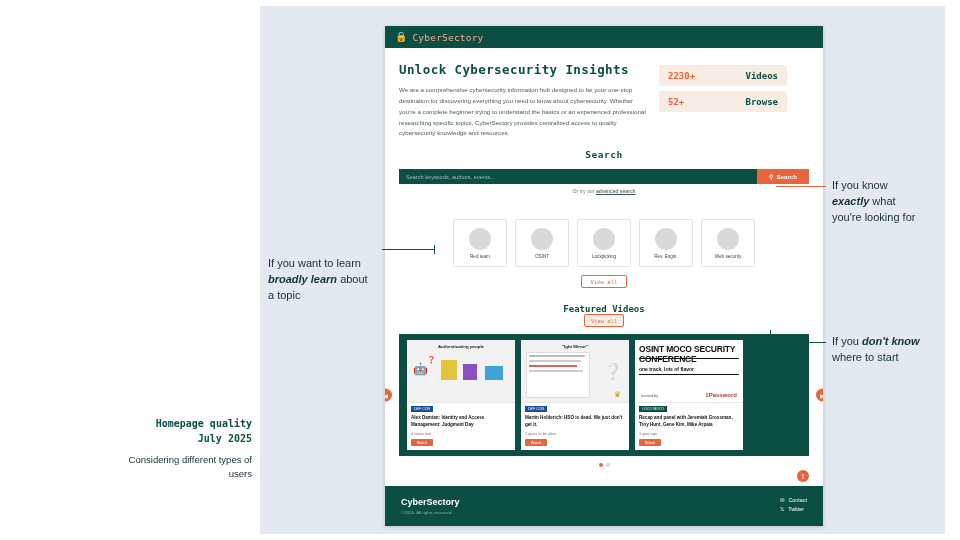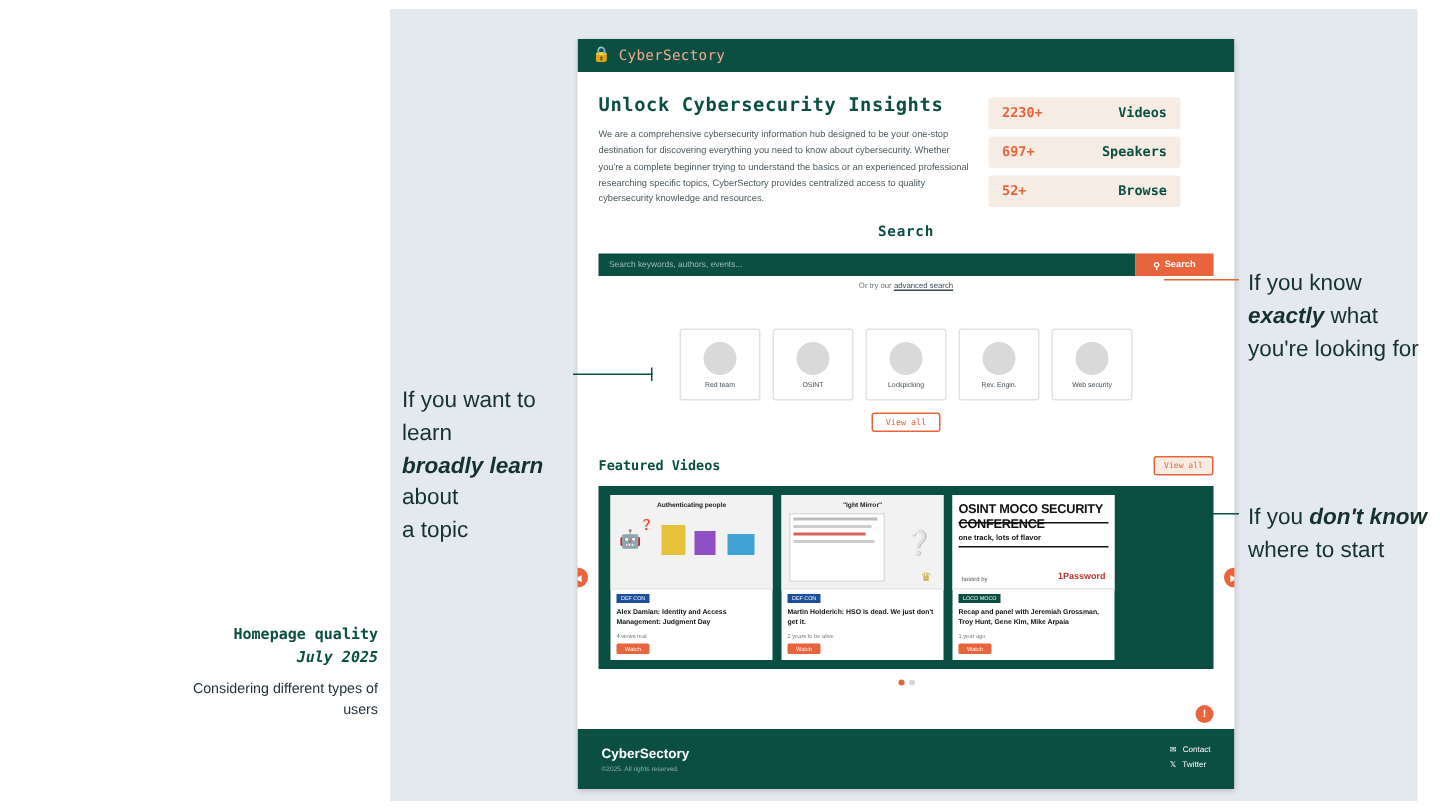--- a/index.html
+++ b/index.html
@@ -57,21 +57,21 @@
     display:flex;flex-direction:column;align-items:center;justify-content:center;gap:4px;
   }
   .topic-circle{width:22px;height:22px;border-radius:50%;background:#d9d9d9;}
   .topic-lbl{font-size:4.6px;color:#3c4b52;}
   .viewall-sm{
     margin:8px auto 0 auto;width:44px;height:11px;border:1px solid #e8643c;color:#e8643c;
     font-family:"DejaVu Sans Mono",monospace;font-size:5.6px;border-radius:2px;
     display:flex;align-items:center;justify-content:center;
   }
   
-  .feat-head{display:flex;align-items:center;justify-content:space-between;margin:16px 14px 0 14px;}
+  .feat-head{display:flex;align-items:center;margin:16px 14px 0 14px;flex-direction:column;}
   .feat-title{color:#0b4f43;font-family:"DejaVu Sans Mono",monospace;font-size:9px;font-weight:bold;}
   .viewall-btn{
     width:38px;height:11px;background:#f6ece3;border:1px solid #e8643c;color:#e8643c;
     font-family:"DejaVu Sans Mono",monospace;font-size:5.4px;border-radius:2px;
     display:flex;align-items:center;justify-content:center;
   }
   .carousel{position:relative;margin:7px 14px 0 14px;background:#0b4f43;padding:6px 8px;display:flex;gap:6px;}
   .card{width:108px;background:#fff;display:flex;flex-direction:column;}
   .thumb{height:62px;background:#f2f2f2;position:relative;overflow:hidden;border-bottom:1px solid #e6e6e6;}
   .thumb-t{position:absolute;top:4px;left:0;right:0;text-align:center;font-size:4.4px;color:#222;font-weight:bold;}
@@ -98,21 +98,21 @@
   }
   
   .footer{
     margin-top:auto;height:40px;background:#0b4f43;display:flex;align-items:center;
     justify-content:space-between;padding:0 16px;
   }
   .f-brand{color:#fff;font-size:9px;font-weight:bold;}
   .f-copy{color:#8fada6;font-size:4.4px;margin-top:3px;}
   .f-link{color:#fff;font-size:5.4px;display:flex;align-items:center;gap:4px;margin-bottom:3px;}
   
-  .anno{position:absolute;font-size:15px;color:#16322c;line-height:1.45;}
+  .anno{position:absolute;font-size:11px;color:#16322c;line-height:1.45;}
   .anno em{font-style:italic;font-weight:bold;}
   .ln{position:absolute;background:#0b4f43;height:1px;}
   .ln.orange{background:#e8643c;}
   .note-title{
     position:absolute;left:140px;top:416px;width:112px;text-align:right;
     color:#0b4f43;font-family:"DejaVu Sans Mono",monospace;font-size:10px;font-weight:bold;line-height:1.5;
   }
   .note-sub{position:absolute;left:120px;top:453px;width:132px;text-align:right;font-size:9.5px;color:#22333a;line-height:1.45;}
 </style>
 </head>
@@ -129,24 +129,20 @@
 
   <div class="hero">
     <div class="hero-left">
       <div class="hero-title">Unlock Cybersecurity Insights</div>
       <div class="hero-p">We are a comprehensive cybersecurity information hub designed to be your one-stop destination for discovering everything you need to know about cybersecurity. Whether you're a complete beginner trying to understand the basics or an experienced professional researching specific topics, CyberSectory provides centralized access to quality cybersecurity knowledge and resources.</div>
     </div>
     <div class="stats">
       <div class="stat">
         <span class="stat-num">2230+</span>
         <span class="stat-lbl">Videos</span>
-      </div>
-      <div class="stat">
-        <span class="stat-num">697+</span>
-        <span class="stat-lbl">Speakers</span>
       </div>
       <div class="stat">
         <span class="stat-num">52+</span>
         <span class="stat-lbl">Browse</span>
       </div>
     </div>
   </div>
 
   <div class="sec-title" style="margin-top:6px;">Search</div>
   <div class="search-wrap">
@@ -263,21 +259,21 @@
       <div class="f-link">
         <span>𝕏</span>
         <span>Twitter</span>
       </div>
     </div>
   </div>
 </div>
 
 <div class="note-title">
   <span>Homepage quality</span><br>
-  <span style="font-style:italic;">July 2025</span>
+  <span style="">July 2025</span>
 </div>
 <div class="note-sub">Considering different types of users</div>
 
 <div class="anno" style="left:268px;top:240px;width:110px;text-align:left;margin-top:16px;">
   If you want to learn<br><em>broadly learn</em> about<br>a topic
 </div>
 <div class="ln" style="left:382px;top:249px;width:53px;"></div>
 <div style="position:absolute;left:434px;top:245px;width:1px;height:9px;background:#0b4f43;"></div>
 
 <div class="ln orange" style="left:776px;top:186px;width:50px;"></div>

